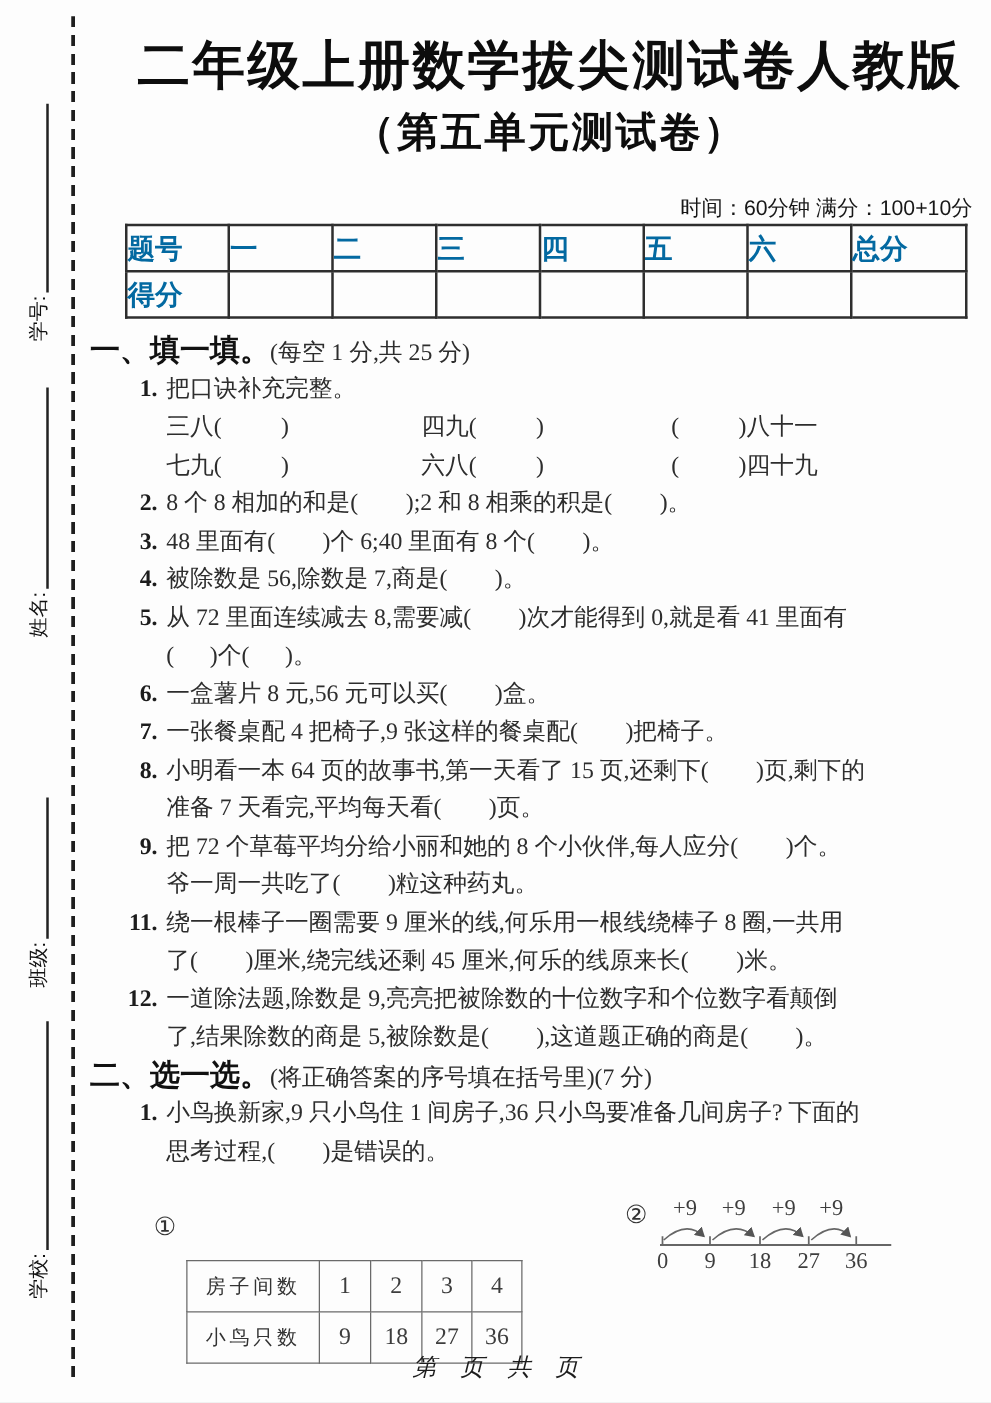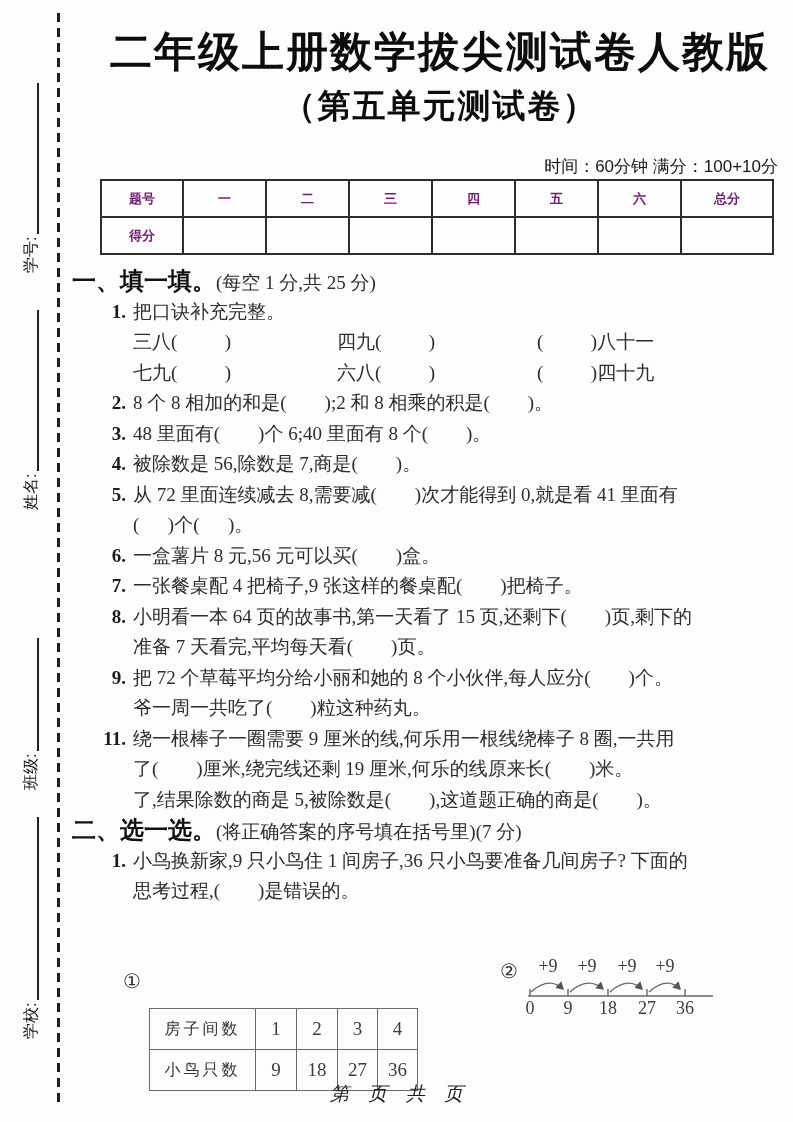--- a/index.html
+++ b/index.html
@@ -37,23 +37,23 @@
   }
   .time-info{
     position:absolute; left:100px; top:155px; width:678px; text-align:right;
     font-family:"Liberation Sans","DejaVu Sans",sans-serif;
     font-size:17px; font-weight:400; color:#171717;
   }
   
   .score-table{position:absolute; left:100px; top:179px;}
   .score-table table{border-collapse:collapse; table-layout:fixed; width:672px;}
   .score-table td{
-    border:2px solid #2e2e2e; height:35px; text-align:center; vertical-align:middle;
-    font-family:"Liberation Sans","DejaVu Sans",sans-serif;
-    font-size:13px; font-weight:bold; color:#701a75; padding:0;
+    border:2px solid #2e2e2e; height:35px; vertical-align:middle;
+    font-family:"Liberation Sans","DejaVu Sans",sans-serif;
+    font-size:22px; font-weight:bold; color:#0369a1; padding:0;
   }
   
   .body-lines{position:absolute; left:100px; top:266px; width:682px; font-size:19px;}
   .line{position:relative; height:30.5px; line-height:30.5px; white-space:pre;}
   .line.h{margin-left:-28px;}
   .line.h .hb{font-weight:bold; font-size:24px; color:#111;}
   .line.h .hr{color:#2d2d2d;}
   .qnum{display:inline-block; width:26px; text-align:right; margin-right:7px; font-weight:bold; color:#1c1c1c;}
   .line.c{padding-left:33px;}
   .line.cols span{position:absolute; top:0;text-align:right;}
@@ -150,21 +150,22 @@
     <div class="line q"><span class="qnum">4.</span><span>被除数是 56,除数是 7,商是(        )。</span></div>
     <div class="line q"><span class="qnum">5.</span><span>从 72 里面连续减去 8,需要减(        )次才能得到 0,就是看 41 里面有</span></div>
     <div class="line c"><span>(      )个(      )。</span></div>
     <div class="line q"><span class="qnum">6.</span><span>一盒薯片 8 元,56 元可以买(        )盒。</span></div>
     <div class="line q"><span class="qnum">7.</span><span>一张餐桌配 4 把椅子,9 张这样的餐桌配(        )把椅子。</span></div>
     <div class="line q"><span class="qnum">8.</span><span>小明看一本 64 页的故事书,第一天看了 15 页,还剩下(        )页,剩下的</span></div>
     <div class="line c"><span>准备 7 天看完,平均每天看(        )页。</span></div>
     <div class="line q"><span class="qnum">9.</span><span>把 72 个草莓平均分给小丽和她的 8 个小伙伴,每人应分(        )个。</span></div>
     <div class="line c"><span>爷一周一共吃了(        )粒这种药丸。</span></div>
     <div class="line q"><span class="qnum">11.</span><span>绕一根棒子一圈需要 9 厘米的线,何乐用一根线绕棒子 8 圈,一共用</span></div>
-    <div class="line c"><span>了(        )厘米,绕完线还剩 19 厘米,何乐的线原来长(        )米。</span></div>
+    <div class="line c"><span>了(        )厘米,绕完线还剩 45 厘米,何乐的线原来长(        )米。</span></div>
+    <div class="line q"><span class="qnum">12.</span><span>一道除法题,除数是 9,亮亮把被除数的十位数字和个位数字看颠倒</span></div>
     <div class="line c"><span>了,结果除数的商是 5,被除数是(        ),这道题正确的商是(        )。</span></div>
     <div class="line h"><span class="hb">二、选一选。</span><span class="hr">(将正确答案的序号填在括号里)(7 分)</span></div>
     <div class="line q"><span class="qnum">1.</span><span>小鸟换新家,9 只小鸟住 1 间房子,36 只小鸟要准备几间房子? 下面的</span></div>
     <div class="line c"><span>思考过程,(        )是错误的。</span></div>
   </div>
 
   <div class="opt-marker m1">①</div>
   <div class="opt-table">
     <table>
       <colgroup>

